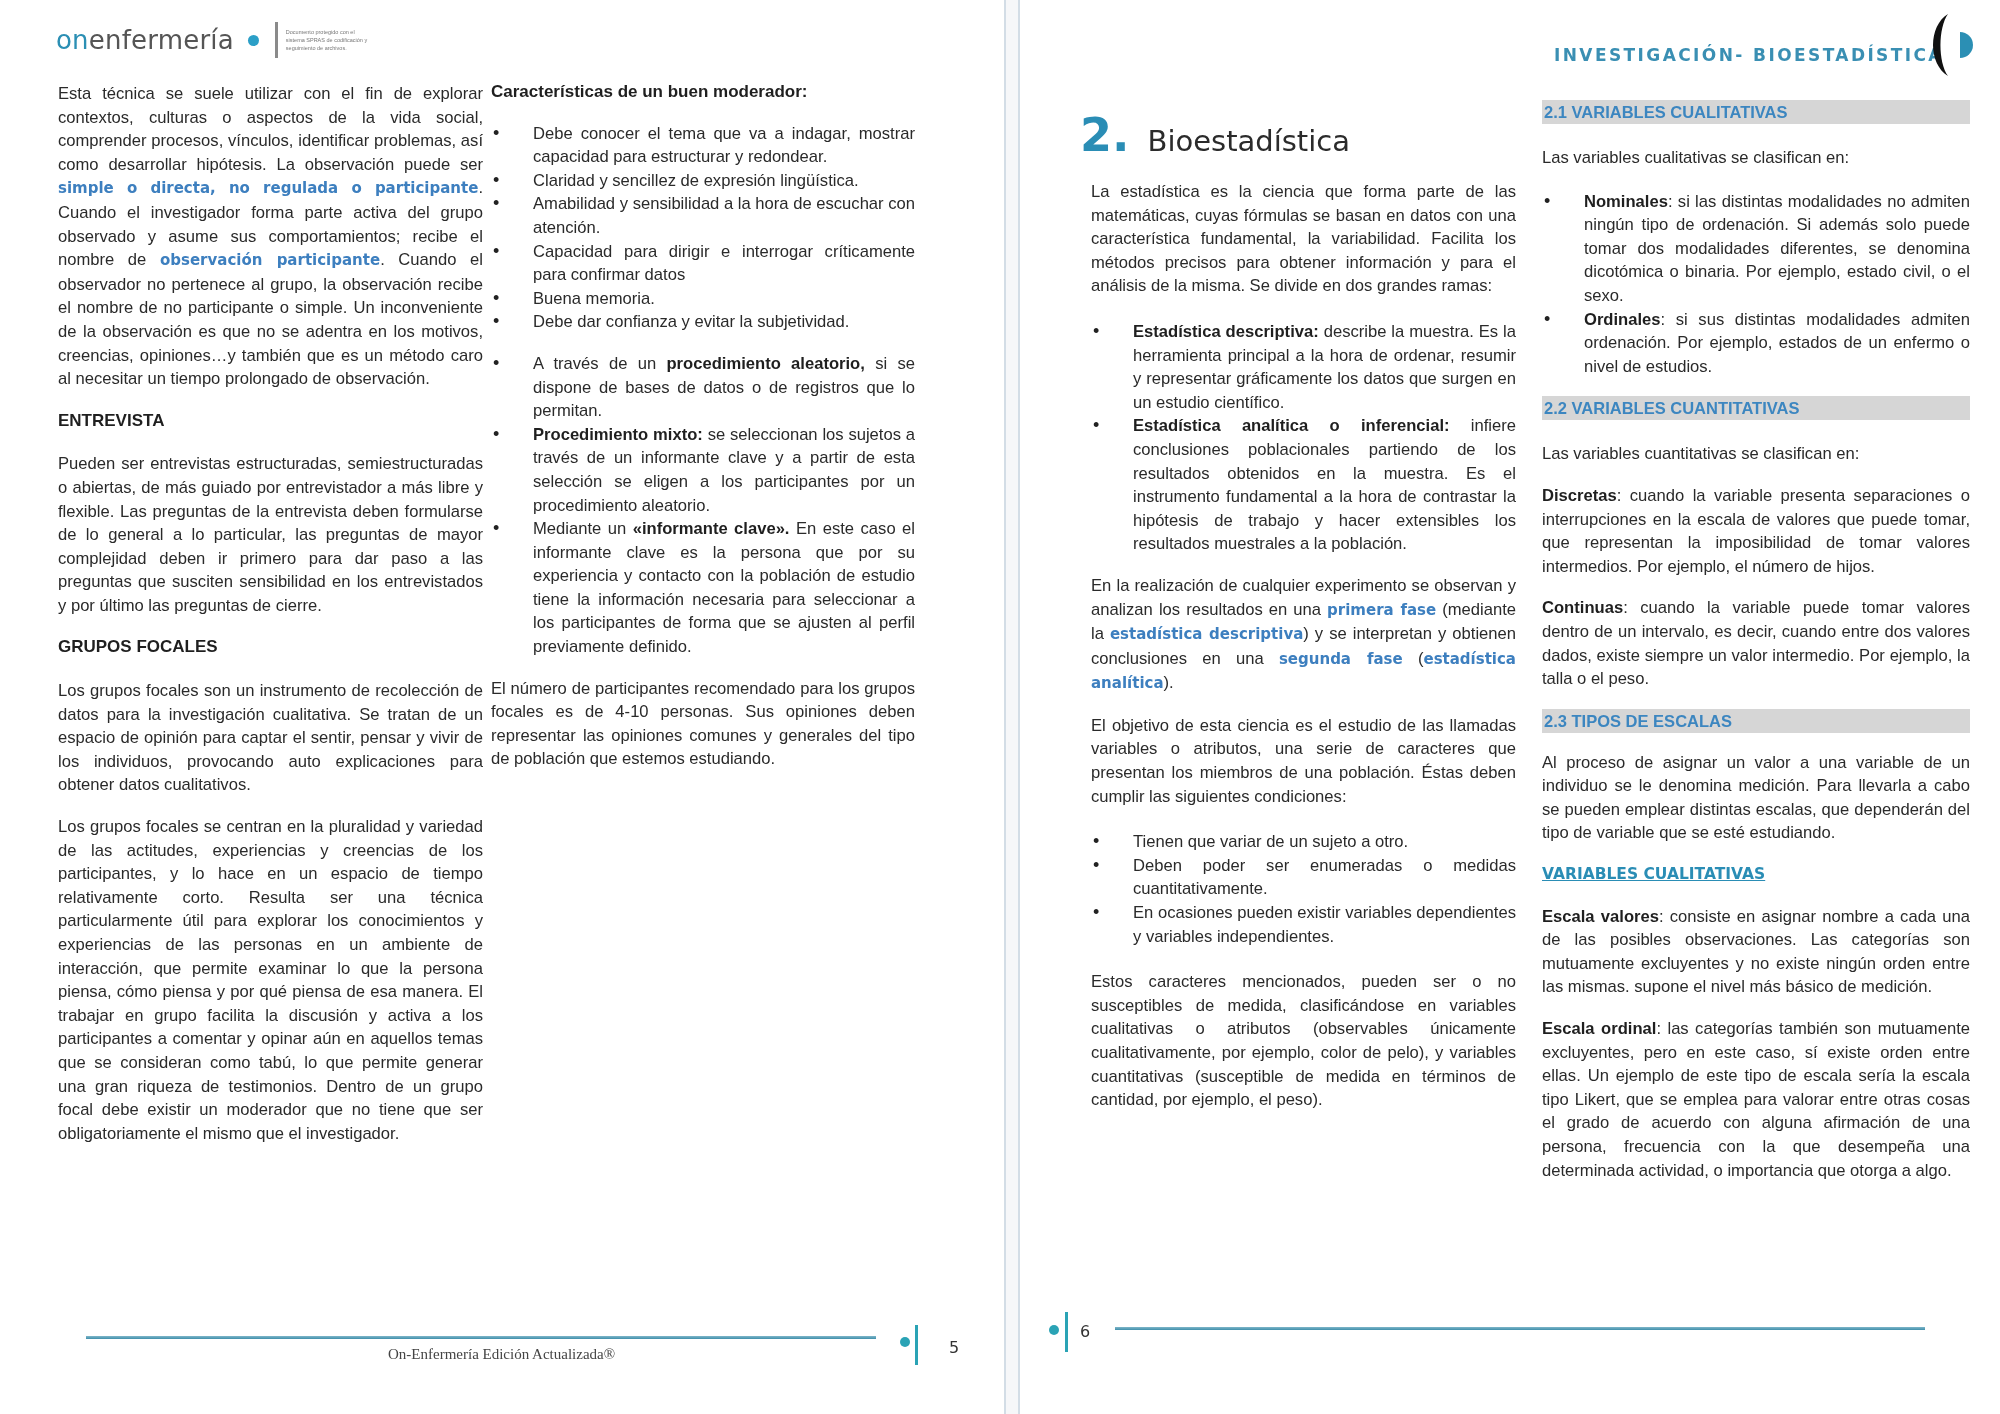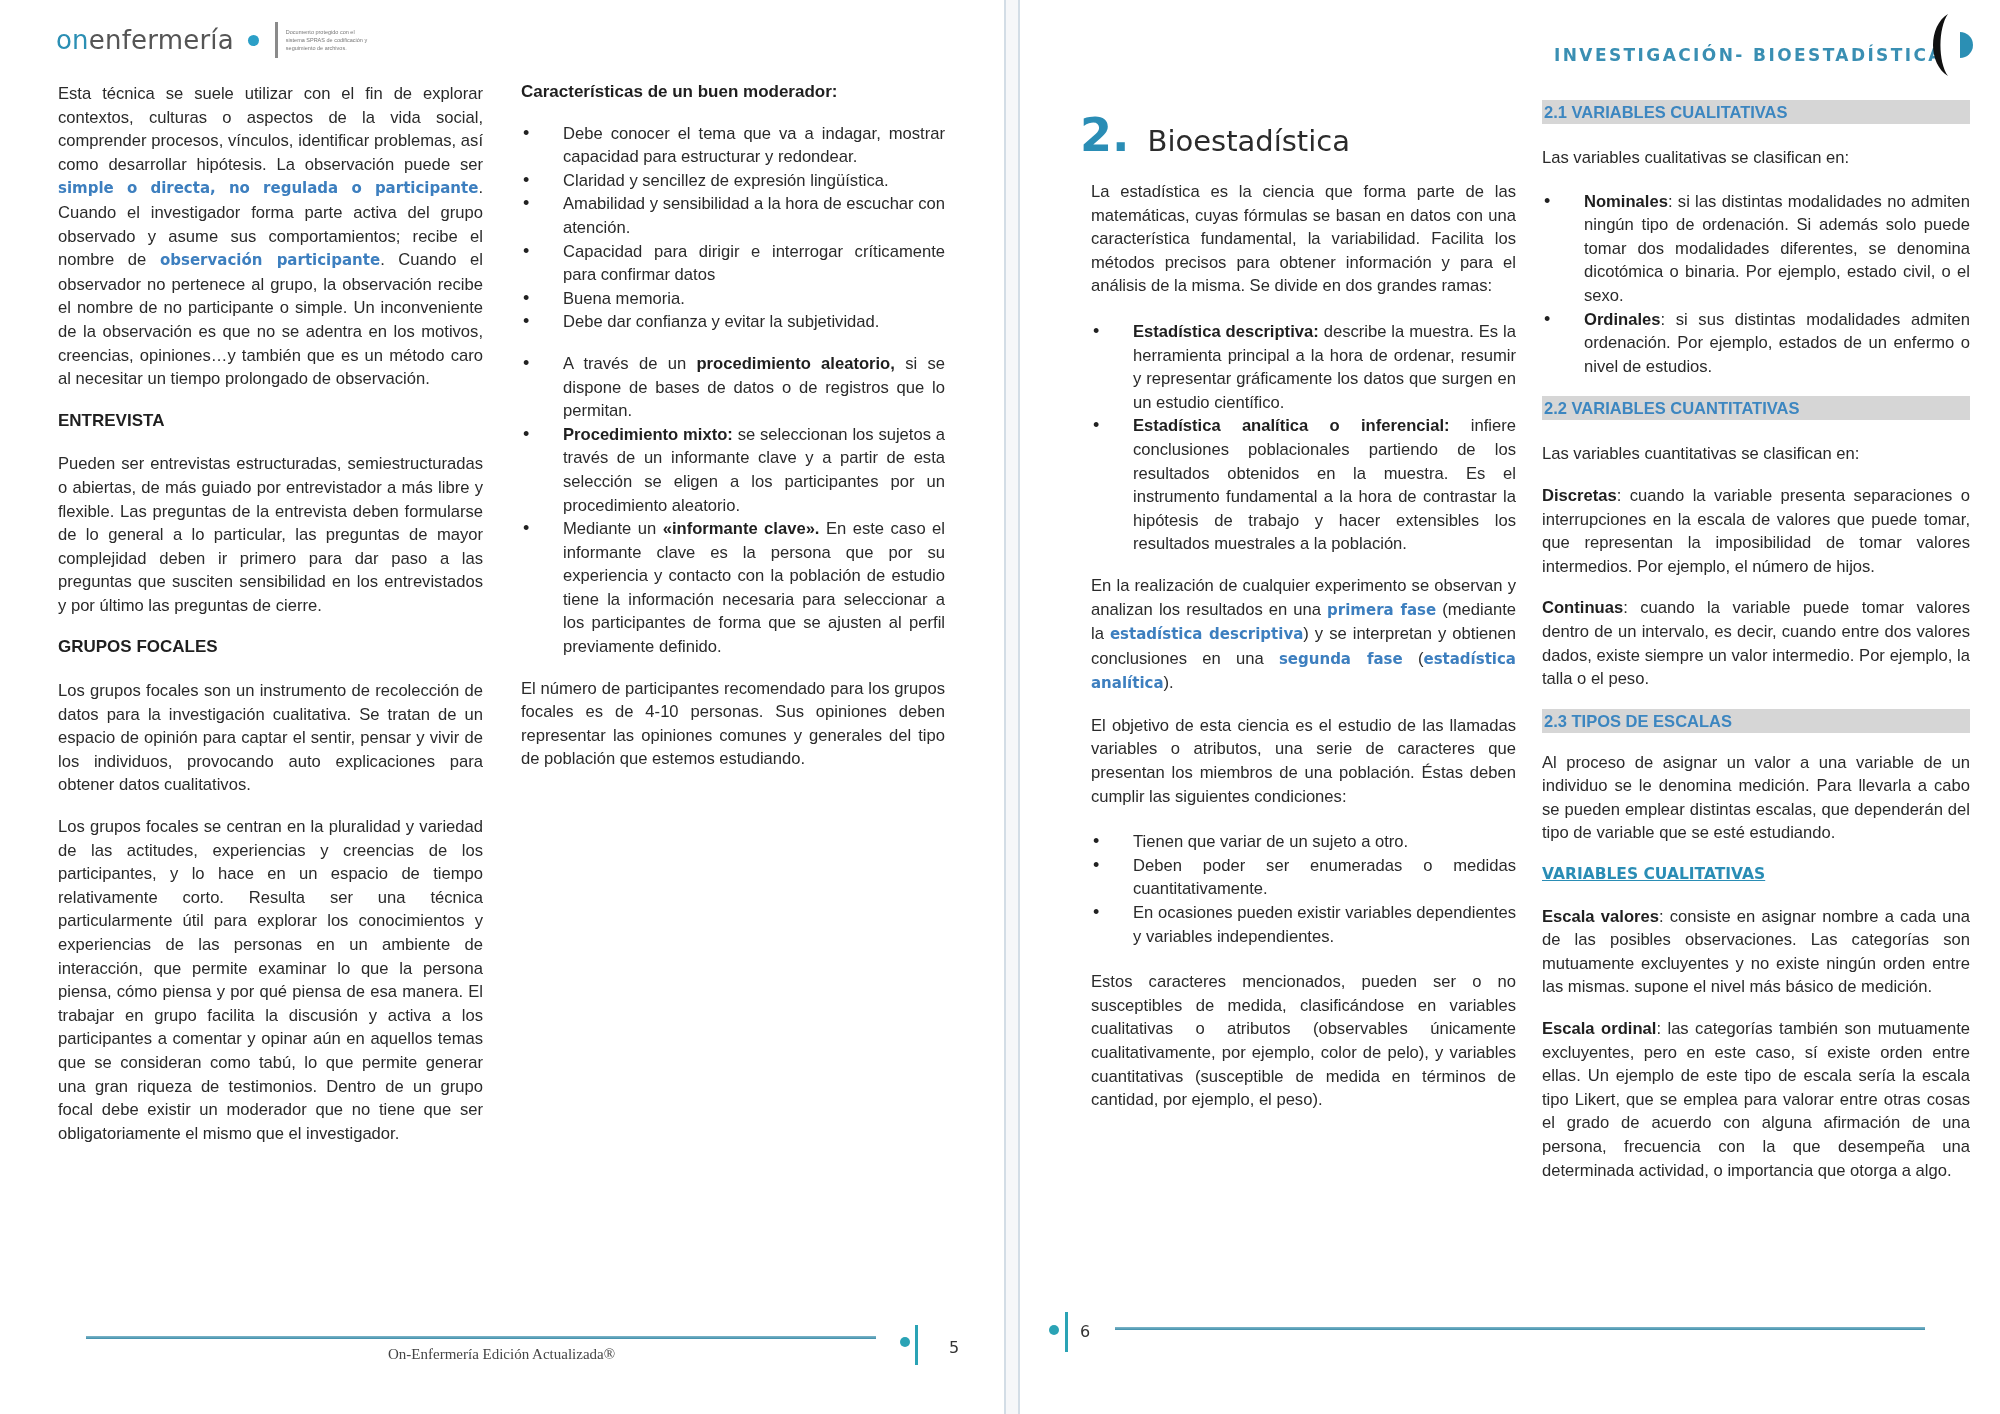--- a/index.html
+++ b/index.html
@@ -54,21 +54,21 @@
 
   <div class="col" style="left:58px;top:82px;width:425px;">
     <p><span>Esta técnica se suele utilizar con el fin de explorar contextos, culturas o aspectos de la vida social, comprender procesos, vínculos, identificar problemas, así como desarrollar hipótesis. La observación puede ser </span><span class="blue">simple o directa, no regulada o participante</span><span>. Cuando el investigador forma parte activa del grupo observado y asume sus comportamientos; recibe el nombre de </span><span class="blue">observación participante</span><span>. Cuando el observador no pertenece al grupo, la observación recibe el nombre de no participante o simple. Un inconveniente de la observación es que no se adentra en los motivos, creencias, opiniones…y también que es un método caro al necesitar un tiempo prolongado de observación.</span></p>
     <h3>ENTREVISTA</h3>
     <p>Pueden ser entrevistas estructuradas, semiestructuradas o abiertas, de más guiado por entrevistador a más libre y flexible. Las preguntas de la entrevista deben formularse de lo general a lo particular, las preguntas de mayor complejidad deben ir primero para dar paso a las preguntas que susciten sensibilidad en los entrevistados y por último las preguntas de cierre.</p>
     <h3>GRUPOS FOCALES</h3>
     <p>Los grupos focales son un instrumento de recolección de datos para la investigación cualitativa. Se tratan de un espacio de opinión para captar el sentir, pensar y vivir de los individuos, provocando auto explicaciones para obtener datos cualitativos.</p>
     <p>Los grupos focales se centran en la pluralidad y variedad de las actitudes, experiencias y creencias de los participantes, y lo hace en un espacio de tiempo relativamente corto. Resulta ser una técnica particularmente útil para explorar los conocimientos y experiencias de las personas en un ambiente de interacción, que permite examinar lo que la persona piensa, cómo piensa y por qué piensa de esa manera. El trabajar en grupo facilita la discusión y activa a los participantes a comentar y opinar aún en aquellos temas que se consideran como tabú, lo que permite generar una gran riqueza de testimonios. Dentro de un grupo focal debe existir un moderador que no tiene que ser obligatoriamente el mismo que el investigador.</p>
   </div>
 
-  <div class="col" style="left:521px;top:80px;width:424px;">
+  <div class="col" style="left:491px;top:80px;width:424px;">
     <h3 style="margin-bottom:18px;">Características de un buen moderador:</h3>
     <ul class="bul">
       <li>Debe conocer el tema que va a indagar, mostrar capacidad para estructurar y redondear.</li>
       <li>Claridad y sencillez de expresión lingüística.</li>
       <li>Amabilidad y sensibilidad a la hora de escuchar con atención.</li>
       <li>Capacidad para dirigir e interrogar críticamente para confirmar datos</li>
       <li>Buena memoria.</li>
       <li>Debe dar confianza y evitar la subjetividad.</li>
     </ul>
     <ul class="bul">

